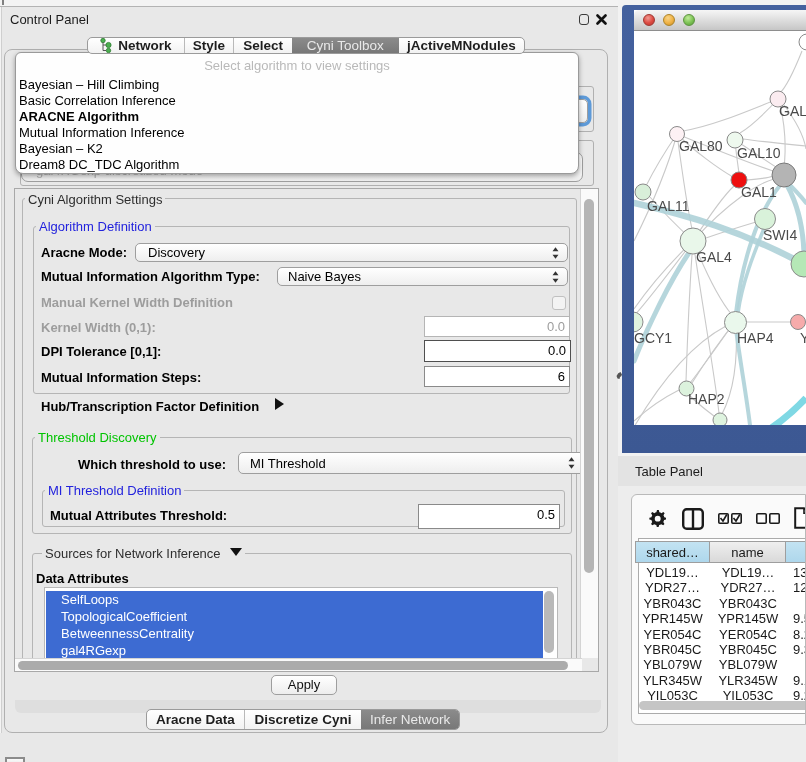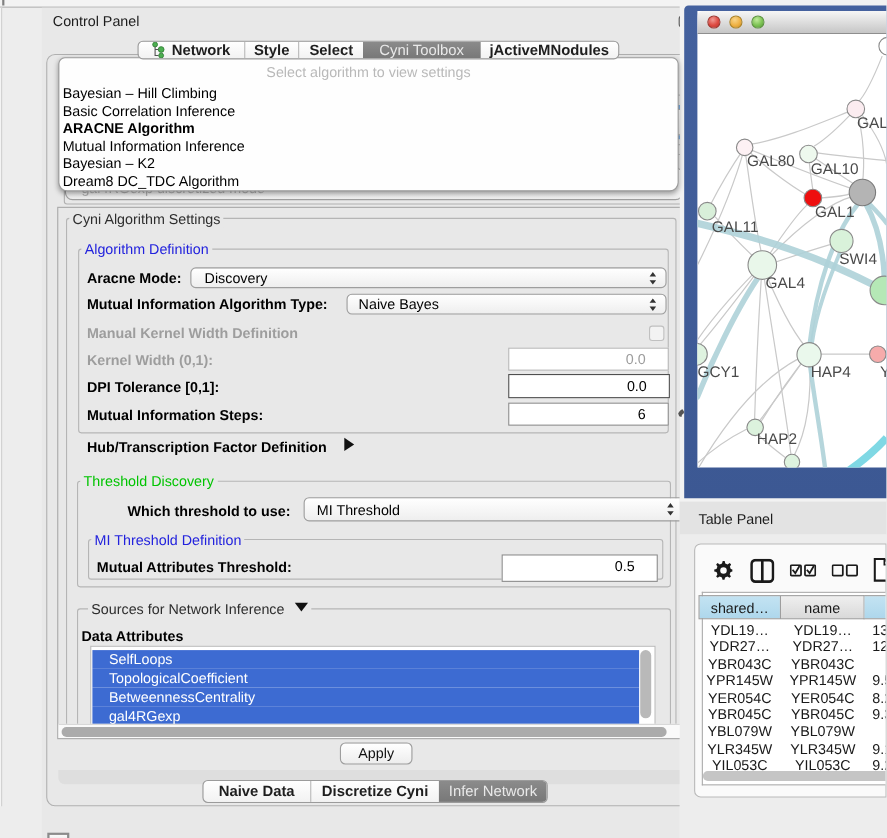--- a/index.html
+++ b/index.html
@@ -3,21 +3,21 @@
 <meta charset="utf-8">
 <style>
 * { margin:0; padding:0; box-sizing:border-box; }
 html,body { width:806px; height:762px; overflow:hidden; }
 body { font-family:"Liberation Sans", sans-serif; background:#ededed; position:relative; }
 .abs { position:absolute; }
 
 #topstrip { left:0; top:0; width:806px; height:6px; background:#f3f3f3; }
 #topline { left:0; top:6px; width:618px; height:1px; background:#b3b3b3; }
 
-#leftwin { left:0; top:7px; width:618px; height:755px; background:#e8e8e8;margin-left:38px; }
+#leftwin { left:0; top:7px; width:618px; height:755px; background:#e8e8e8; }
 #cptitle { left:10px; top:5px; font-size:13px; color:#1c1c1c; }
 #btnfloat { left:579px; top:7px; width:10px; height:11px; border:1.7px solid #3a3a3a; border-radius:3px; }
 
 
 #outerbox { left:4px; top:42px; width:604px; height:684px; border:1px solid #b0b0b0; border-radius:8px; }
 #substrip { left:15px; top:693px; width:586px; height:13px; background:#dedede; border-radius:0 0 6px 6px; }
 
 .tabbar { background:linear-gradient(#ffffff,#f2f2f2); border:1px solid #9b9b9b; border-radius:5px; overflow:hidden; display:flex; }
 #toptabs { left:87px; top:30px; width:438px; height:17px; z-index:6; }
 .tab { font-size:13.5px; font-weight:700; color:#1e1e1e; display:flex; align-items:center; justify-content:center; height:100%; }
@@ -36,21 +36,21 @@
 #scrollarea { left:14px; top:181px; width:585px; height:484px; border:1px solid #a8a8a8; background:#e8e8e8; overflow:hidden; }
 #vsb { right:0; top:0; width:18px; height:469px; background:#fafafa; border-left:1px solid #d4d4d4; }
 #vsbthumb { left:3px; top:10px; width:10px; height:374px; background:#b5b5b5; border-radius:5px; }
 #hsb { left:0; top:469px; width:567px; height:14px; background:#fafafa; border-top:1px solid #d4d4d4; }
 #hsbthumb { left:3px; top:2px; width:550px; height:9px; background:#ababab; border-radius:4.5px; }
 
 .gbox { border:1px solid #b5b5b5; border-radius:3px; }
 .gtitle { font-size:13px; background:#e8e8e8; padding:0 3px; white-space:nowrap; }
 .lbl { font-size:13px; font-weight:700; color:#000; white-space:nowrap; }
 .dis { color:#9d9d9d; }
-.input { background:#fff; border:1px solid #b5b5b5; font-size:13px; text-align:right; padding-right:20px; }
+.input { background:#fff; border:1px solid #b5b5b5; font-size:13px; text-align:right; padding-right:4px; }
 
 #datalist { background:#fff; border:1px solid #b9b9b9; }
 .listrow { color:#fff; font-size:13px; padding-left:15px; height:17px; line-height:17px; background:#3d6bd2; }
 
 #applybtn { left:271px; top:668px; width:66px; height:20px; background:linear-gradient(#ffffff,#ededed); border:1px solid #9e9e9e; border-radius:5px; text-align:center; font-size:13px; line-height:18px; color:#111; }
 
 #bottabs { left:146px; top:702px; width:314px; height:21px; }
 
 #cornericon { left:5px; top:750px; width:20px; height:12px; border:2px solid #8b8b8b; background:linear-gradient(#fafafa,#e0e0e0); }
 
@@ -168,21 +168,21 @@
         <div id="vsbthumb" class="abs"></div>
       </div>
     <div id="hsb" class="abs">
         <div id="hsbthumb" class="abs"></div>
       </div>
   </div>
 
   <div id="applybtn" class="abs">Apply</div>
 
   <div id="bottabs" class="abs tabbar">
-    <div class="tab" style="width:97px;">Naive Data</div>
+    <div class="tab" style="width:97px;">Aracne Data</div>
     <div class="tabsep"></div>
     <div class="tab" style="width:117px;">Discretize Cyni</div>
     <div class="tab tabdark" style="width:98px; font-weight:400;">Infer Network</div>
   </div>
 
   <div id="cornericon" class="abs"></div>
 </div>
 
 <div id="rightbg" class="abs"></div>
 <svg class="abs" style="left:616px; top:371px;" width="7" height="9" viewBox="0 0 7 9">

